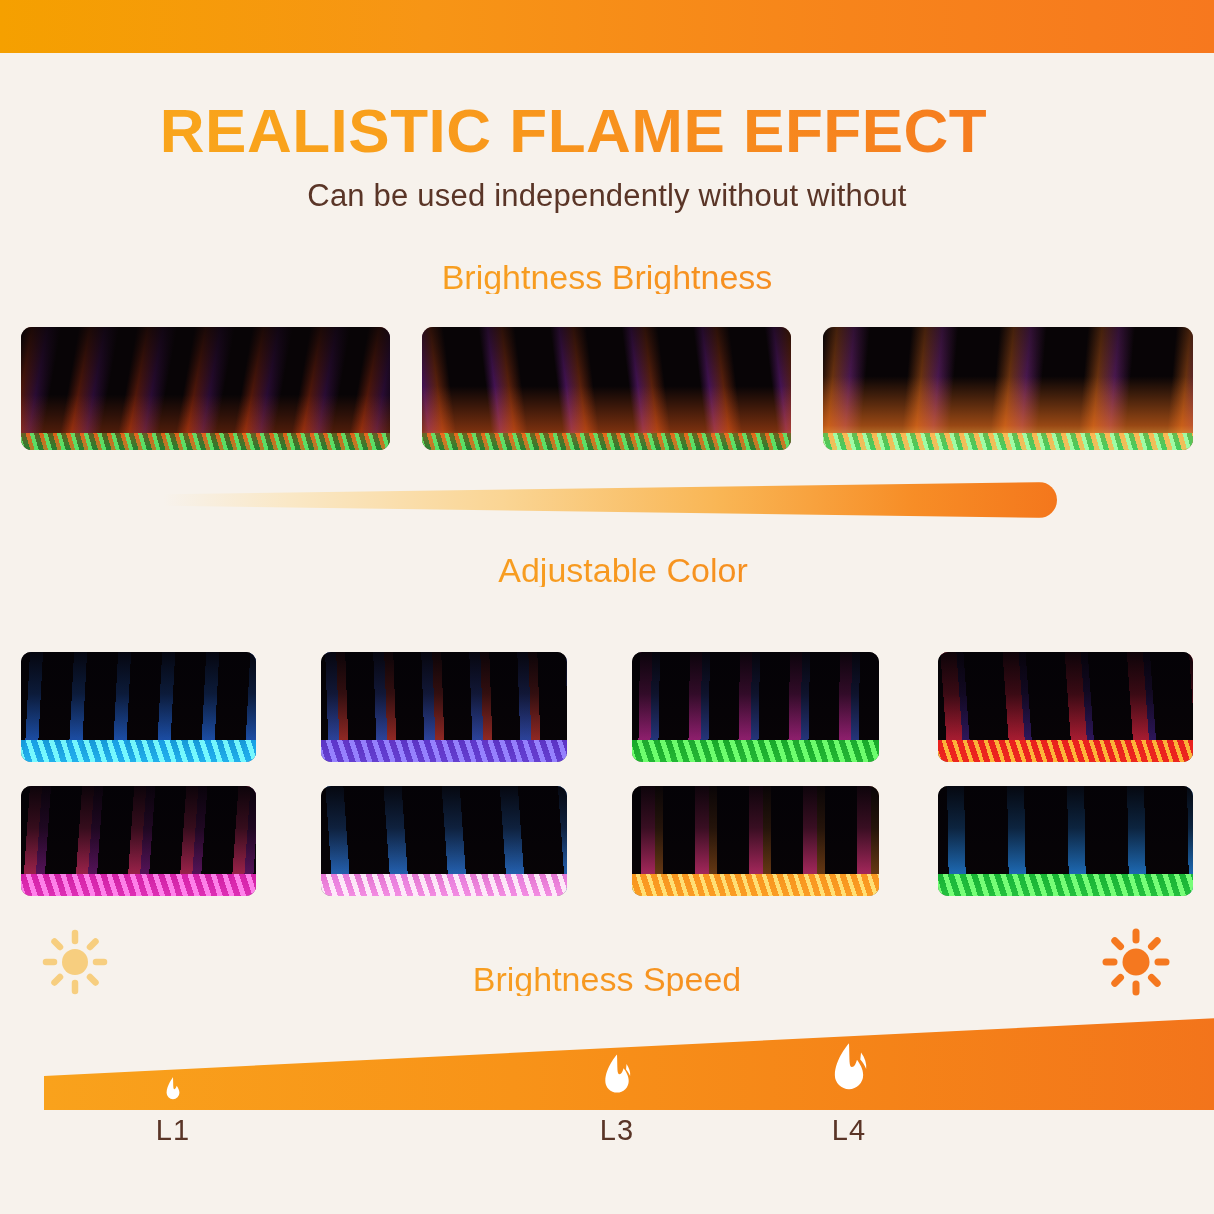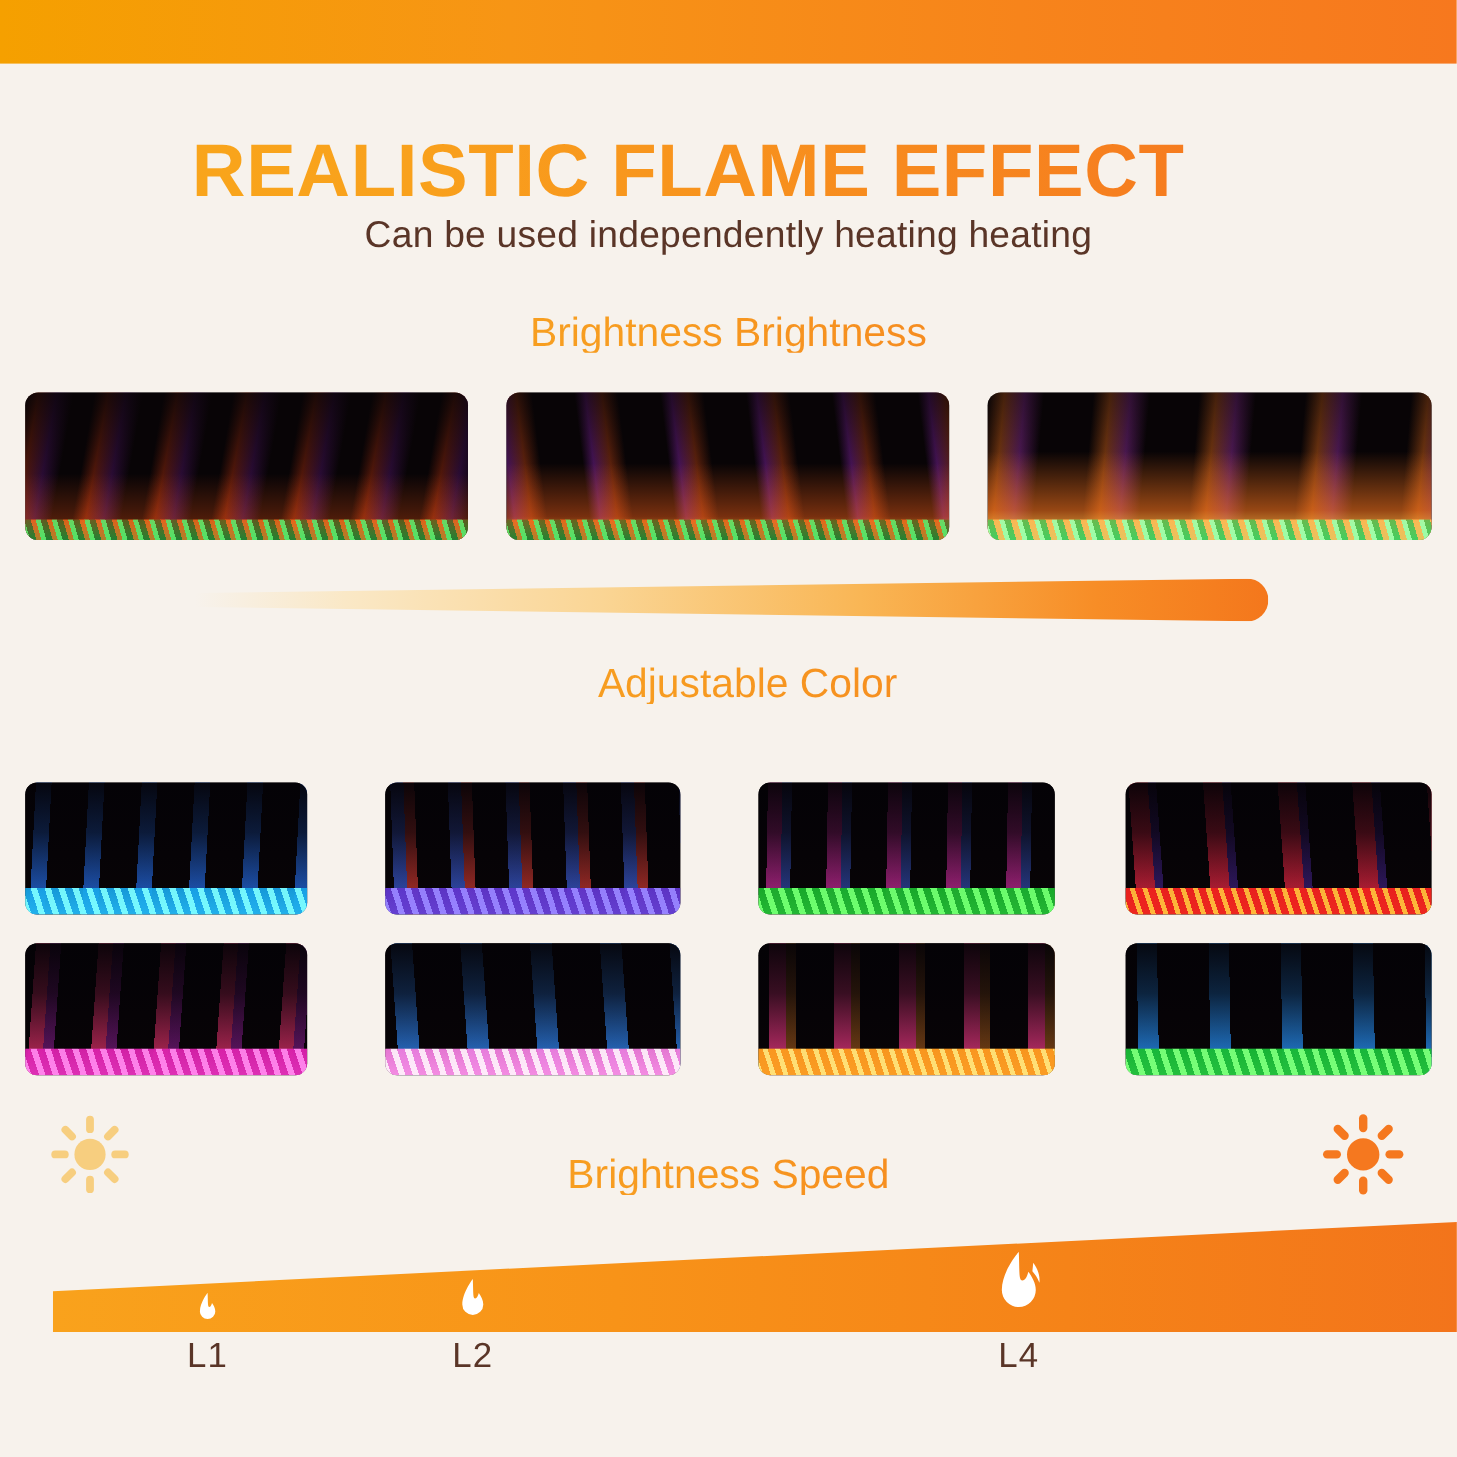--- a/index.html
+++ b/index.html
@@ -22,21 +22,21 @@
     position: absolute;
     top: 0; left: 0;
     width: 1214px;
     height: 53px;
     background: linear-gradient(90deg, #F5A000 0%, #F79515 35%, #F7841B 70%, #F7781E 100%);
   }
 
   
   .main-title {
     position: absolute;
-    top: 112px; left: 0;
+    top: 100px; left: 0;
     width: 1147px;
     text-align: center;
     font-size: 62px;
     font-weight: 700;
     letter-spacing: 0.5px;
     line-height: 1;
     background: linear-gradient(90deg, #F9A81A 0%, #F9A11C 30%, #F78A1E 65%, #F57320 100%);
     -webkit-background-clip: text;
     background-clip: text;
     color: transparent;
@@ -228,21 +228,21 @@
   .ss3 { left: 548px; }
   .ss4 { left: 780px; }
   .ss5 { left: 1028px; }
 </style>
 </head>
 <body>
 
 <div class="top-banner"></div>
 
 <div class="main-title">REALISTIC FLAME EFFECT</div>
-<div class="sub-title">Can be used independently heating heating</div>
+<div class="sub-title">Can be used independently without without</div>
 
 <div class="section-heading sh-brightness">Brightness Brightness</div>
 
 <div class="flame-panel bp bp1">
   <div class="layer streaks-a"></div>
   <div class="layer dim-1"></div>
   <div class="layer bright-1"></div>
   <div class="bed bed-green"></div>
 </div>
 
@@ -341,27 +341,28 @@
 <div class="speed-wrap">
   <div class="speed-wedge"></div>
 
   <div class="speed-step ss1">
     <svg class="flame-icon" style="top:58px;width:22px;height:30px" viewBox="0 0 24 32">
       <path d="M12 1C12 1 5 10 5 18a7 7 0 0 0 14 0c0-3-1.6-5.6-3-7.6-.5 2-1.3 3.6-2.4 3.6-1.6 0-1.2-3.4-1.6-13z" fill="#FFFFFF"></path>
     </svg>
     <div class="step-label">L1</div>
   </div>
 
-  <div class="speed-step ss2">
-    <svg class="flame-icon" style="top:46px;width:30px;height:41px" viewBox="0 0 24 32">
-      <path d="M12 1C12 1 5 10 5 18a7 7 0 0 0 14 0c0-3-1.6-5.6-3-7.6-.5 2-1.3 3.6-2.4 3.6-1.6 0-1.2-3.4-1.6-13z" fill="#FFFFFF"></path>
+
+  <div class="speed-step ss3">
+    <svg class="flame-icon" style="top:34px;width:38px;height:52px" viewBox="0 0 26 34">
+      <path d="M13 1C13 1 5 10 5 19a8 8 0 0 0 16 0c0-3.4-1.9-6.4-3.5-8.6-.6 2.3-1.5 4.1-2.8 4.1-1.8 0-1.3-3.9-1.7-13.5z" fill="#FFFFFF"></path>
+      <path d="M19.5 7.5c1.8 2.6 2.8 5.4 2.5 8.2-.8-1.9-1.7-3.4-2.8-4.6z" fill="#FFFFFF"></path>
     </svg>
-    <div class="step-label">L2</div>
+    <div class="step-label">L3</div>
   </div>
-
 
   <div class="speed-step ss4">
     <svg class="flame-icon" style="top:22px;width:46px;height:63px" viewBox="0 0 26 34">
       <path d="M13 1C13 1 5 10 5 19a8 8 0 0 0 16 0c0-3.4-1.9-6.4-3.5-8.6-.6 2.3-1.5 4.1-2.8 4.1-1.8 0-1.3-3.9-1.7-13.5z" fill="#FFFFFF"></path>
       <path d="M19.8 6.2c2.2 3 3.3 6.2 2.9 9.4-.9-2.2-2-4-3.3-5.4z" fill="#FFFFFF"></path>
     </svg>
     <div class="step-label">L4</div>
   </div>
 
 </div>

